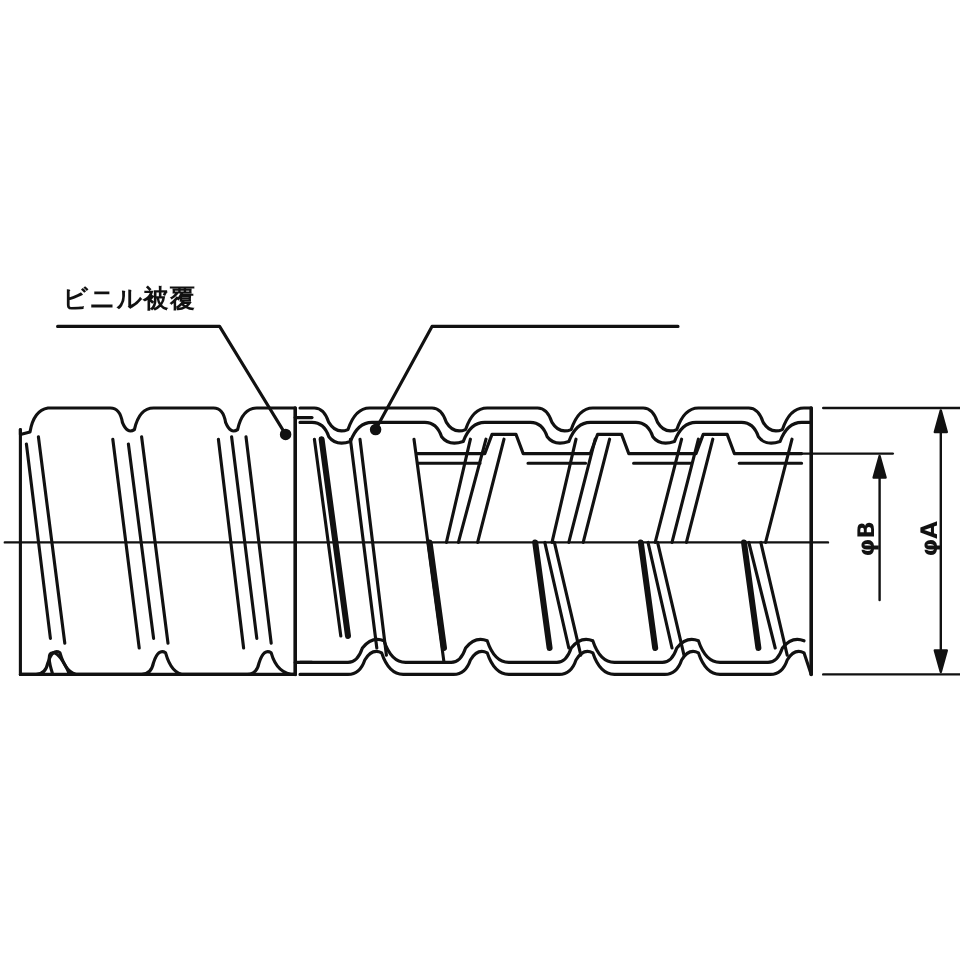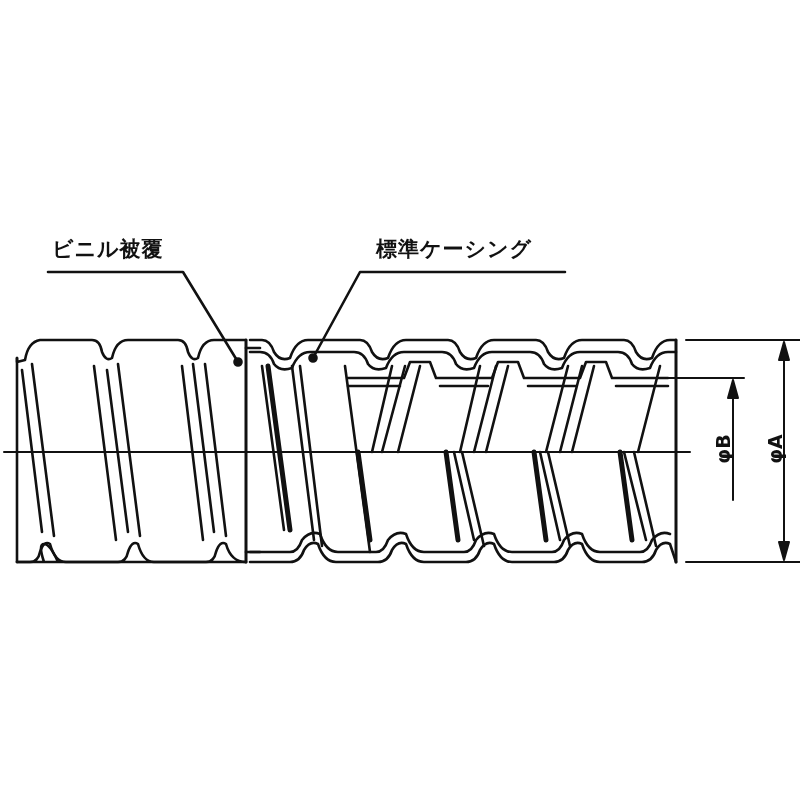--- a/index.html
+++ b/index.html
@@ -105,16 +105,15 @@
         <line x1="784" y1="346" x2="784" y2="556"></line>
         <polygon points="784,342 779,360 789,360" fill="#111"></polygon>
         <polygon points="784,560 779,542 789,542" fill="#111"></polygon>
         <line x1="733" y1="384" x2="733" y2="500"></line>
         <polygon points="733,380 728,398 738,398" fill="#111"></polygon>
       </g>
     </g>
   </svg>
 
   <div id="label-vinyl" class="label">ビニル被覆</div>
-  <div id="label-casing" class="label">標準ケーシング</div>
   <div id="dim-b" class="dim">φB</div>
   <div id="dim-a" class="dim">φA</div>
 </div>
 
 </body></html>

